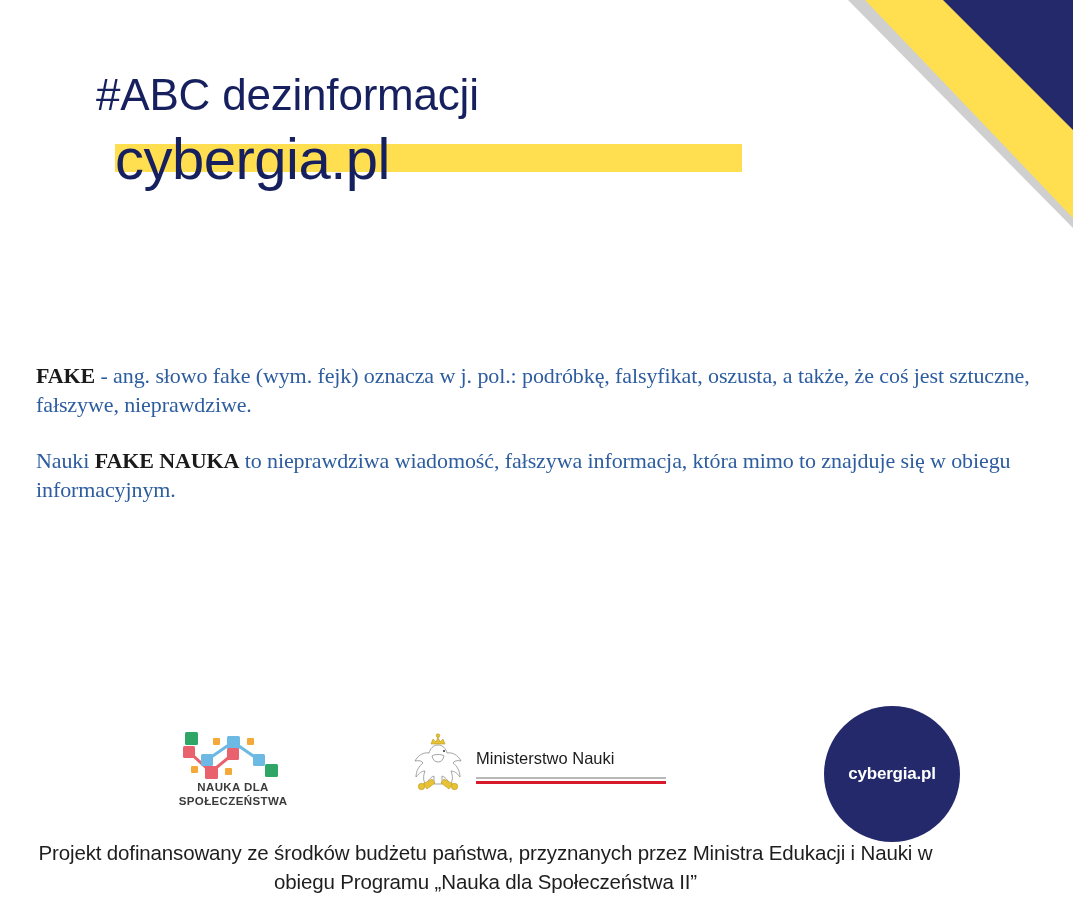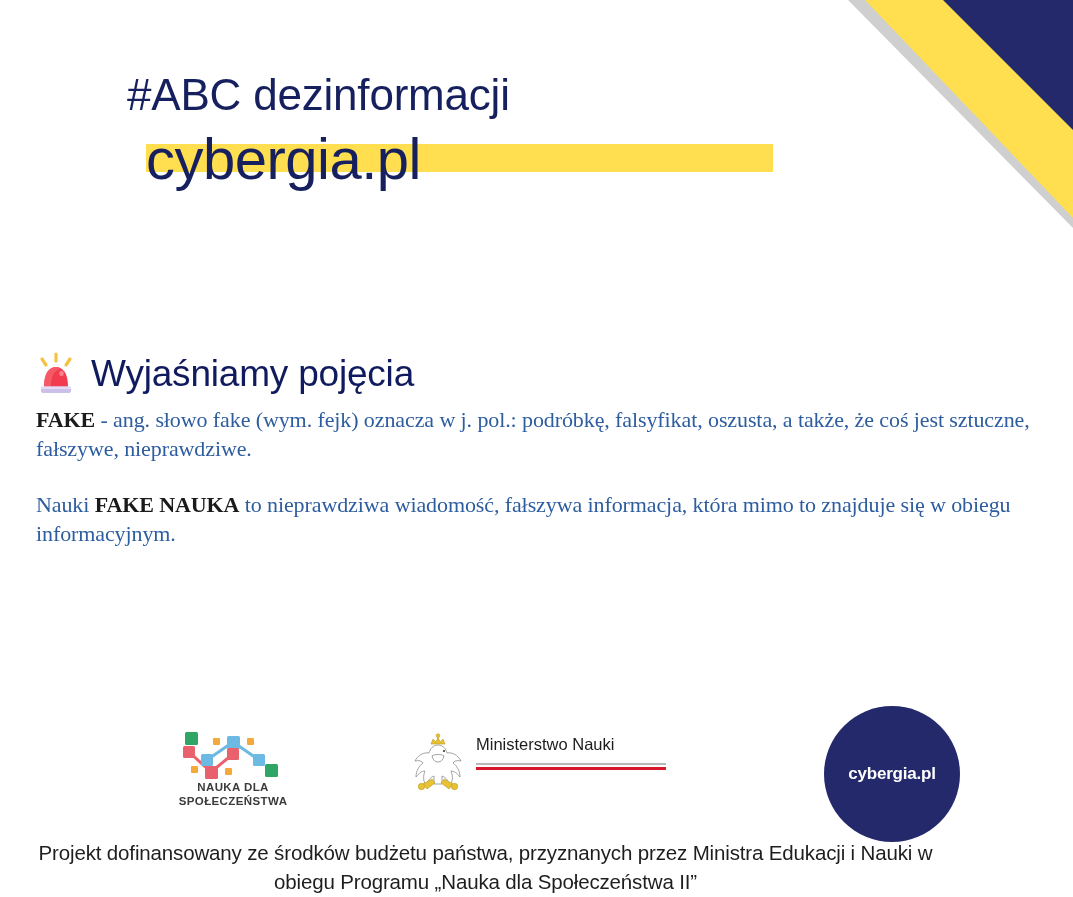--- a/index.html
+++ b/index.html
@@ -23,24 +23,23 @@
     right: 0;
     width: 260px;
     height: 230px;
     pointer-events: none;
   }
   .corner-decoration svg { display: block; width: 100%; height: 100%; }
 
   
   .header-block {
     position: absolute;
-    left: 0;
+    left: 12px;
     top: 72px;
     width: 820px;
-    padding-left: 43px;
   }
   .hashtag-title {
     font-size: 44px;
     line-height: 1.05;
     color: #16205e;
     letter-spacing: -0.2px;
     margin: 0 0 8px 84px;
     font-weight: 400;
     white-space: nowrap;
   }
@@ -129,21 +128,21 @@
     color: #3b3b3b;
     line-height: 1.22;
     letter-spacing: 0.4px;
   }
 
   .logo-ministry {
     position: absolute;
     left: 410px;
     top: 26px;
     display: flex;
-    align-items: flex-start;
+    align-items: center;
     gap: 10px;
   }
   .eagle-emblem { width: 56px; height: 66px; display: block; flex: 0 0 auto; }
   .ministry-text-wrap { padding-top: 2px; }
   .ministry-line {
     font-size: 16.5px;
     color: #1c1c1c;
     line-height: 1.32;
     white-space: nowrap;
   }
@@ -206,35 +205,20 @@
 <div class="header-block">
   <div class="hashtag-title">#ABC dezinformacji</div>
   <div class="brand-line">
     <div class="brand-highlight"></div>
     <span class="brand-name">cybergia.pl</span>
   </div>
 </div>
 
 <div class="content-block">
 
-  <div class="section-heading">
-    <svg class="alarm-icon" viewBox="0 0 40 44">
-      <g stroke="#f5c344" stroke-width="3.2" stroke-linecap="round">
-        <line x1="20" y1="2" x2="20" y2="9"></line>
-        <line x1="6" y1="7" x2="10" y2="13"></line>
-        <line x1="34" y1="7" x2="30" y2="13"></line>
-      </g>
-      <path d="M8 35 C8 21 13 15 20 15 C27 15 32 21 32 35 Z" fill="#f23b4e"></path>
-      <path d="M8 35 C8 21 13 15 20 15 C22 15 23.5 15.6 25 16.8 C18 18 15 24.5 15 35 Z" fill="#f8636f" opacity="0.75"></path>
-      <ellipse cx="25.5" cy="21.5" rx="2.2" ry="2.8" fill="#ff8e94" opacity="0.85"></ellipse>
-      <rect x="5" y="34.5" width="30" height="6.5" rx="2.6" fill="#cbc0e8"></rect>
-      <rect x="5" y="34.5" width="30" height="2.6" rx="1.3" fill="#e3dcf4"></rect>
-    </svg>
-    <span class="section-heading-text">Wyjaśniamy pojęcia</span>
-  </div>
 
   <p class="body-paragraph first">
     <span class="term-strong">FAKE</span><span> - ang. słowo fake (wym. fejk) oznacza w j. pol.: podróbkę, falsyfikat, oszusta, a także, że coś jest sztuczne, fałszywe, nieprawdziwe.</span>
   </p>
 
   <p class="body-paragraph second">
     <span>Nauki </span><span class="term-strong">FAKE NAUKA</span><span> to  nieprawdziwa wiadomość, fałszywa informacja, która mimo to znajduje się w obiegu informacyjnym.</span>
   </p>
 
 </div>

